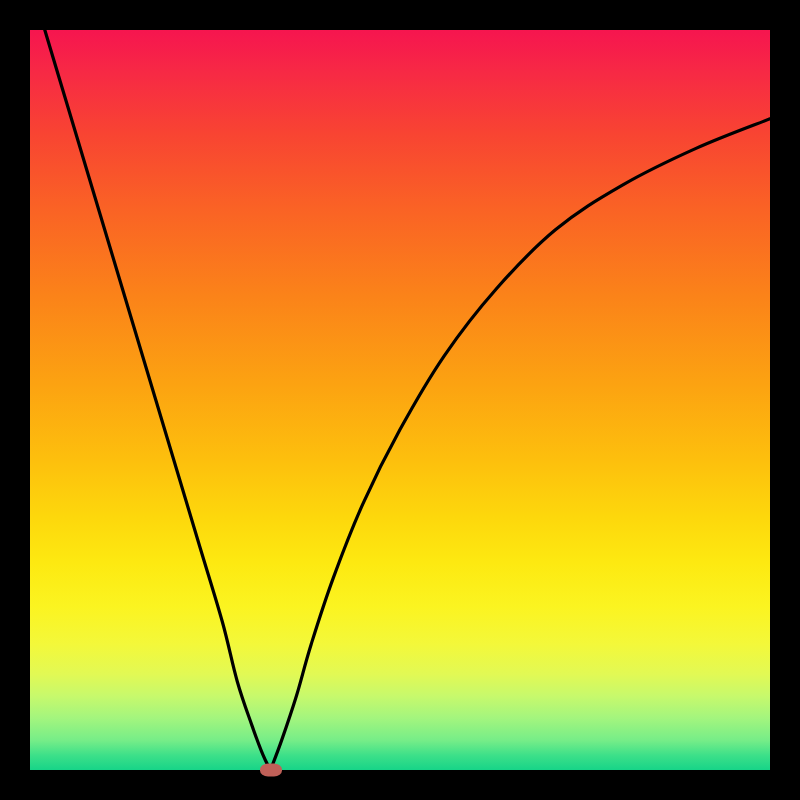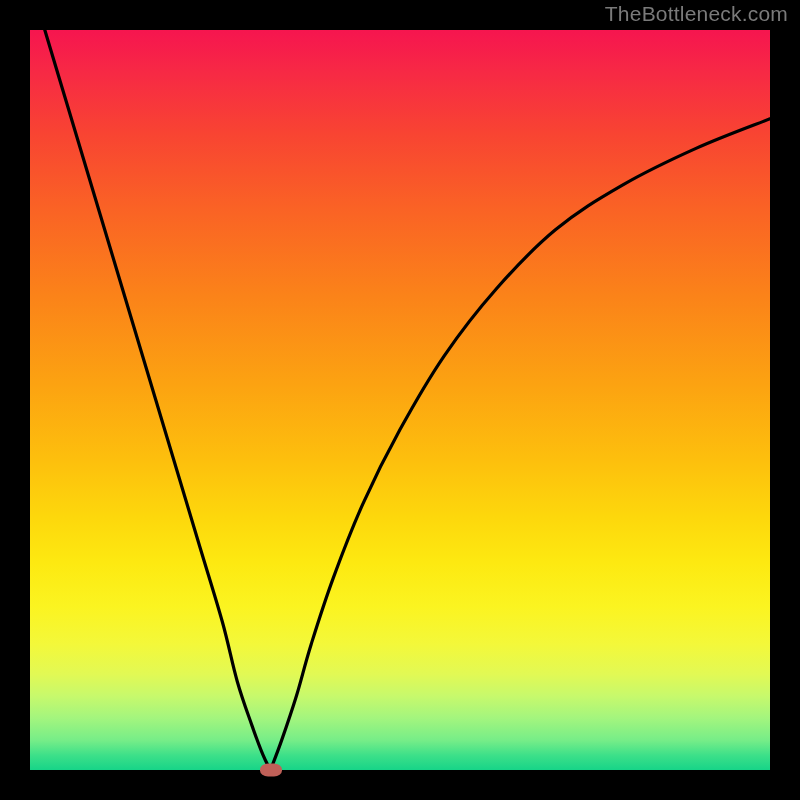--- a/index.html
+++ b/index.html
@@ -70,21 +70,20 @@
     border-radius: 8px / 6px;
     background: #c06058;
     transform: translate(-50%, -50%);
   }
 </style>
 </head>
 <body>
 
 <div class="frame">
 
-  <div class="watermark">TheBottleneck.com</div>
 
   <div class="plot-area">
 
     <svg class="curve" viewBox="0 0 740 740" preserveAspectRatio="none">
       <path id="left-path" fill="none" stroke="#000" stroke-width="3.2" stroke-linecap="round" d="M 14.80 0.00 C 18.80 13.32, 29.01 47.36, 37.00 74.00 C 44.99 100.64, 51.21 121.36, 59.20 148.00 C 67.19 174.64, 73.41 195.36, 81.40 222.00 C 89.39 248.64, 95.61 269.36, 103.60 296.00 C 111.59 322.64, 117.81 343.36, 125.80 370.00 C 133.79 396.64, 140.01 417.36, 148.00 444.00 C 155.99 470.64, 162.21 491.36, 170.20 518.00 C 178.19 544.64, 185.74 568.02, 192.40 592.00 C 199.06 615.98, 201.87 632.55, 207.20 651.20 C 212.53 669.85, 217.34 682.28, 222.00 695.60 C 226.66 708.92, 229.77 717.21, 233.10 725.20 C 236.43 733.19, 239.17 737.34, 240.50 740.00"></path>
       <path id="right-path" fill="none" stroke="#000" stroke-width="3.2" stroke-linecap="round" d="M 240.50 740.00 C 242.50 734.67, 246.94 723.72, 251.60 710.40 C 256.26 697.08, 261.07 683.32, 266.40 666.00 C 271.73 648.68, 274.54 635.51, 281.20 614.20 C 287.86 592.89, 294.08 572.91, 303.40 547.60 C 312.72 522.29, 321.01 500.24, 333.00 473.60 C 344.99 446.96, 355.35 426.24, 370.00 399.60 C 384.65 372.96, 397.08 350.91, 414.40 325.60 C 431.72 300.29, 446.22 281.64, 466.20 259.00 C 486.18 236.36, 502.76 218.45, 525.40 199.80 C 548.04 181.15, 566.69 170.05, 592.00 155.40 C 617.31 140.75, 639.36 130.39, 666.00 118.40 C 692.64 106.41, 726.68 94.13, 740.00 88.80"></path>
     </svg>
 
     <div id="min-marker" class="marker" style="left: 240.5px; top: 740px;"></div>
 

